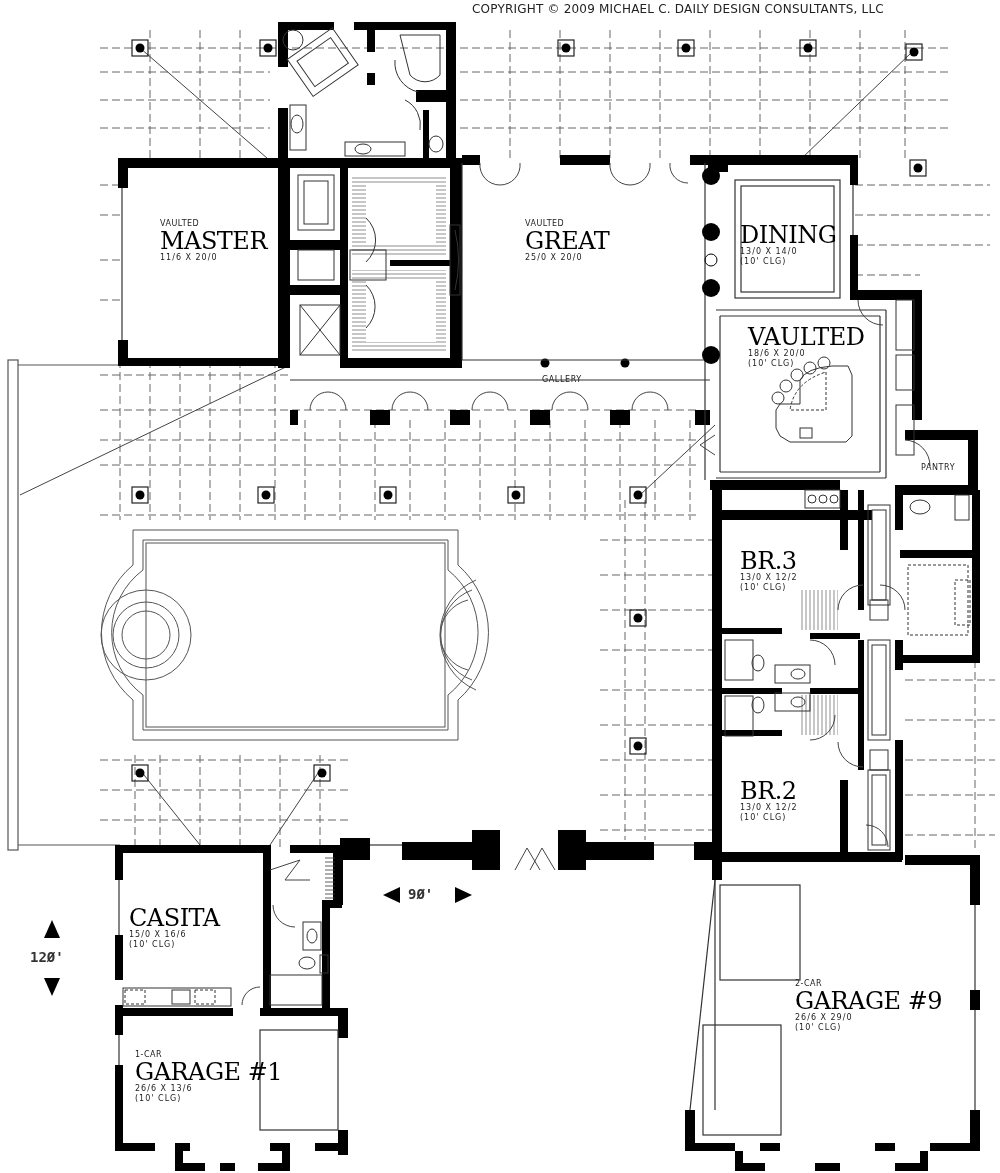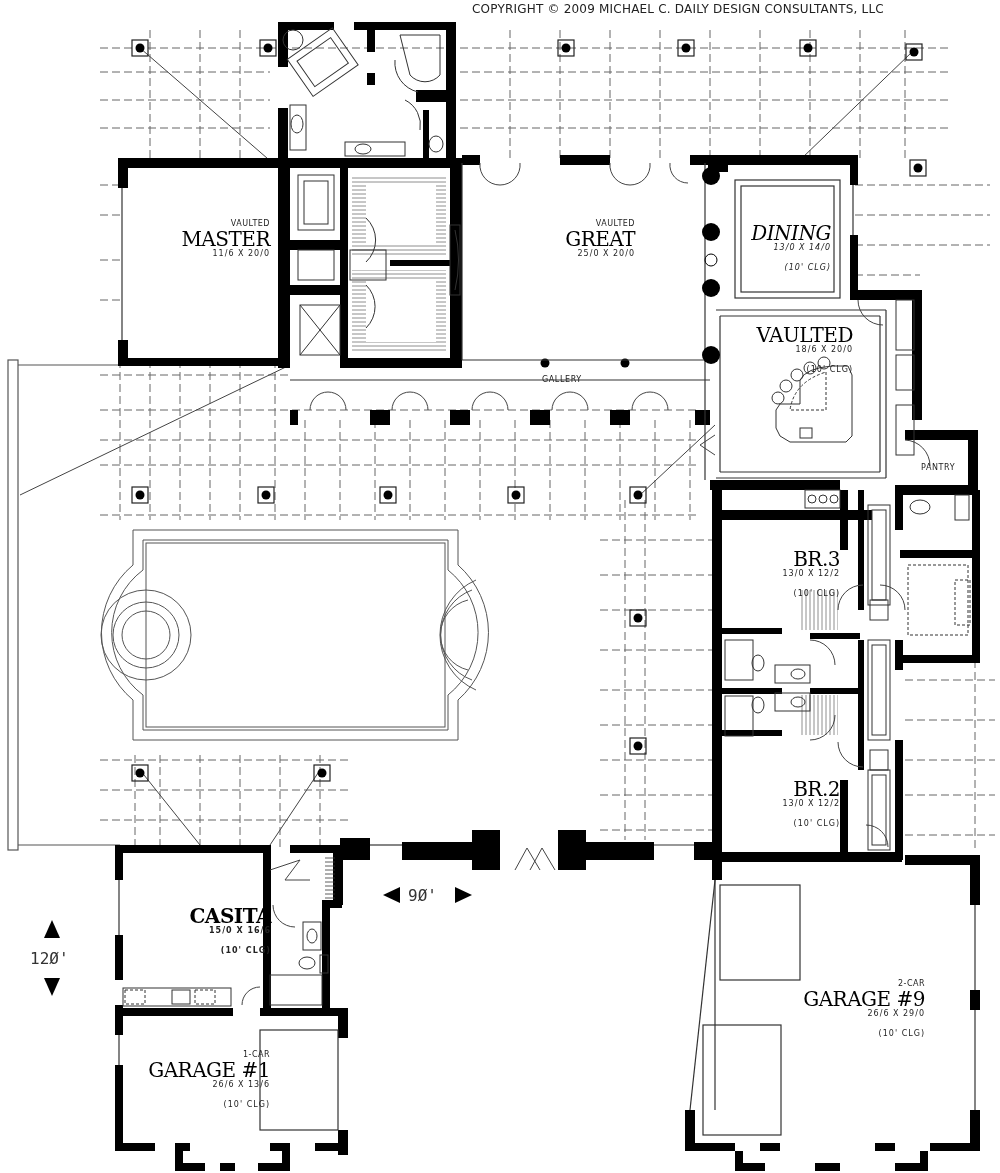--- a/index.html
+++ b/index.html
@@ -1,25 +1,25 @@
 <!DOCTYPE html>
 <html><head>
 <meta charset="utf-8">
 <style>
   html, body { margin: 0; padding: 0; background: #ffffff; }
   body { width: 1000px; height: 1173px; position: relative; overflow: hidden; font-family: "DejaVu Sans", sans-serif; color: #111; }
   #plan { position: absolute; left: 0; top: 0; width: 1000px; height: 1173px; }
-  .lbl { position: absolute; text-align: right; line-height: 1; white-space: nowrap; }
+  .lbl { position: absolute; text-align: left; line-height: 1; white-space: nowrap; }
   .lbl .pre { font-size: 8px; letter-spacing: 0.5px; color: #222; display: block; }
-  .lbl .name { font-family: "DejaVu Serif", serif; font-size: 20px; letter-spacing: -0.5px; color: #000; display: block; margin: 1px 0 1px 0; }
+  .lbl .name { font-family: "DejaVu Serif", serif; font-size: 24px; letter-spacing: -0.5px; color: #000; display: block; margin: 1px 0 1px 0; }
   .lbl .dim { font-size: 8px; letter-spacing: 1px; color: #222; display: block; }
-  .lbl .clg { font-size: 8px; letter-spacing: 1px; color: #222; display: block; margin-top: 12px; }
+  .lbl .clg { font-size: 8px; letter-spacing: 1px; color: #222; display: block; margin-top: 2px; }
   .small { position: absolute; font-size: 8px; letter-spacing: 0.6px; color: #222; }
   .copyright { position: absolute; left: 472px; top: 2px; font-size: 12px; letter-spacing: 0.2px; color: #222; }
-  .dimmark { position: absolute; font-family: "DejaVu Sans Mono", monospace; font-size: 16px; color: #333; }
+  .dimmark { position: absolute; font-family: "DejaVu Sans Mono", monospace; font-size: 14px; color: #333; font-weight: bold; }
 </style>
 </head>
 <body>
 
 <svg id="plan" viewBox="0 0 1000 1173" xmlns="http://www.w3.org/2000/svg">
   <defs>
     <pattern id="hatch" width="4" height="4" patternUnits="userSpaceOnUse">
       <line x1="0" y1="2" x2="4" y2="2" stroke="#333" stroke-width="0.8"></line>
     </pattern>
     <pattern id="hatchv" width="4" height="4" patternUnits="userSpaceOnUse">
@@ -479,21 +479,21 @@
   <span class="name">MASTER</span>
   <span class="dim">11/6 X 20/0</span>
 </div>
 
 <div class="lbl" style="left:525px; top:220px; width:110px;">
   <span class="pre">VAULTED</span>
   <span class="name">GREAT</span>
   <span class="dim">25/0 X 20/0</span>
 </div>
 
-<div class="lbl" style="left:740px; top:222px; width:91px;font-style:italic;">
+<div class="lbl" style="left:740px; top:222px; width:91px;">
   <span class="name">DINING</span>
   <span class="dim">13/0 X 14/0</span>
   <span class="clg">(10' CLG)</span>
 </div>
 
 <div class="lbl" style="left:748px; top:324px; width:105px;">
   <span class="name">VAULTED</span>
   <span class="dim">18/6 X 20/0</span>
   <span class="clg">(10' CLG)</span>
 </div>
@@ -506,21 +506,21 @@
   <span class="dim">13/0 X 12/2</span>
   <span class="clg">(10' CLG)</span>
 </div>
 
 <div class="lbl" style="left:740px; top:778px; width:100px;">
   <span class="name">BR.2</span>
   <span class="dim">13/0 X 12/2</span>
   <span class="clg">(10' CLG)</span>
 </div>
 
-<div class="lbl" style="left:161px; top:905px; width:110px;font-weight:bold;">
+<div class="lbl" style="left:129px; top:905px; width:110px;">
   <span class="name">CASITA</span>
   <span class="dim">15/0 X 16/6</span>
   <span class="clg">(10' CLG)</span>
 </div>
 
 <div class="lbl" style="left:135px; top:1051px; width:135px;">
   <span class="pre">1-CAR</span>
   <span class="name">GARAGE #1</span>
   <span class="dim">26/6 X 13/6</span>
   <span class="clg">(10' CLG)</span>

